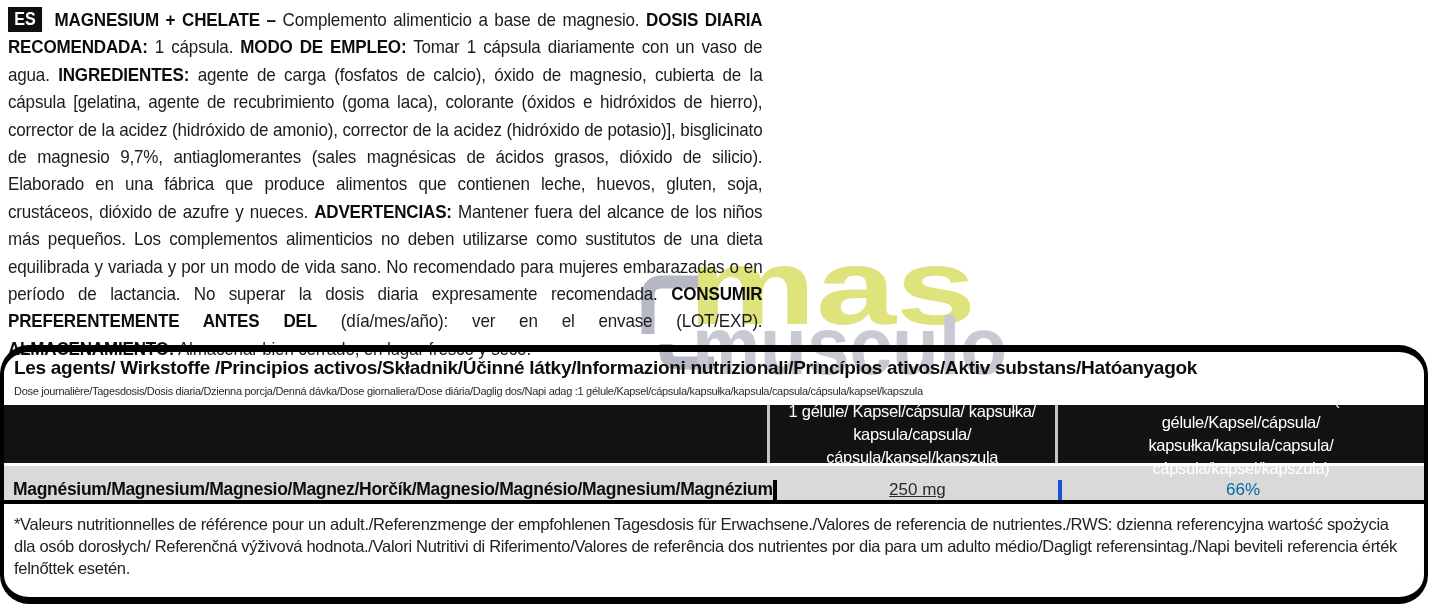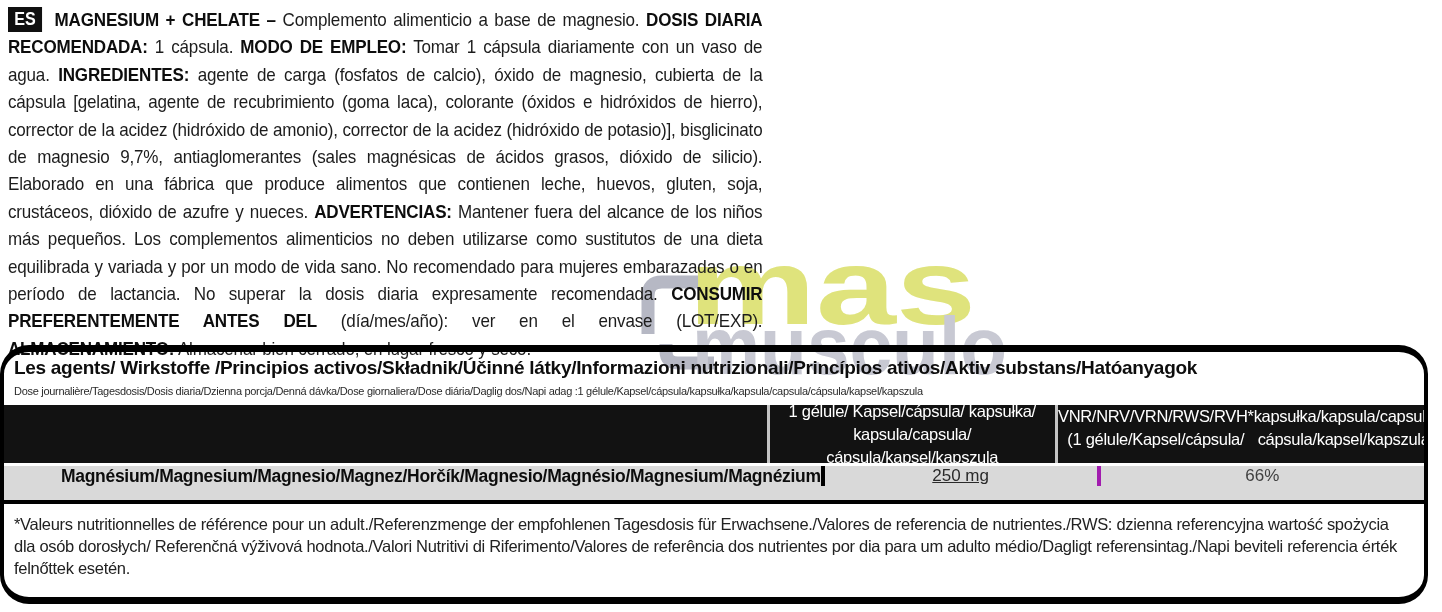--- a/index.html
+++ b/index.html
@@ -33,31 +33,31 @@
   .t-title{font-weight:bold;font-size:19px;letter-spacing:-0.3px;line-height:22px;margin-bottom:2px;color:#0d0d0d;}
   .t-sub{font-size:11px;letter-spacing:-0.3px;line-height:21px;color:#2a2a2a;}
   .tbl-band{
     display:flex;align-items:center;background:#121212;color:#ffffff;height:58px;
     font-size:16.5px;line-height:23px;letter-spacing:-0.3px;
   }
   .band-c1{flex:0 0 53.7%;}
   .band-c2{flex:0 0 20.1%;border-left:3px solid #c4c4c4;text-align:center;align-self:stretch;
            display:flex;flex-direction:column;justify-content:center;}
   .band-c3{flex:1 1 auto;border-left:3px solid #c4c4c4;text-align:center;align-self:stretch;
-           display:flex;justify-content:center;}
+           display:flex;flex-direction:column;justify-content:center;}
   .tbl-row{
     display:flex;background:#d9d9d9;border-top:3px solid #ffffff;border-bottom:4px solid #000;
-    height:34px;align-items:flex-start;padding-left:48px;
+    height:34px;align-items:flex-end;
   }
   .row-c1{flex:0 0 53.7%;display:flex;align-items:center;padding-left:9px;box-sizing:border-box;
           font-weight:bold;font-size:17.5px;letter-spacing:-0.3px;color:#0d0d0d;}
   .row-c2{flex:0 0 20.1%;border-left:4px solid #000;display:flex;align-items:center;justify-content:center;
           font-size:17px;color:#2a2a2a;box-sizing:border-box;text-decoration:underline;}
-  .row-c3{flex:1 1 auto;border-left:4px solid #a21caf;display:flex;align-items:center;justify-content:center;
-          font-size:17px;color:#404040;box-sizing:border-box;}
+  .row-c3{flex:1 1 auto;border-left:4px solid #1d4ed8;display:flex;align-items:center;justify-content:center;
+          font-size:17px;color:#0369a1;box-sizing:border-box;}
   .tbl-foot{
     padding:9px 10px 0;font-size:16.5px;letter-spacing:-0.3px;line-height:22px;color:#222;
   }
 </style>
 </head>
 <body>
 
 <svg class="watermark" width="425" height="132" viewBox="0 0 425 132">
   <g fill="none" stroke="#b6b8c4" stroke-width="13">
     <path d="M 100,36 L 62,36 Q 48,36 48,50 L 48,88"></path>

